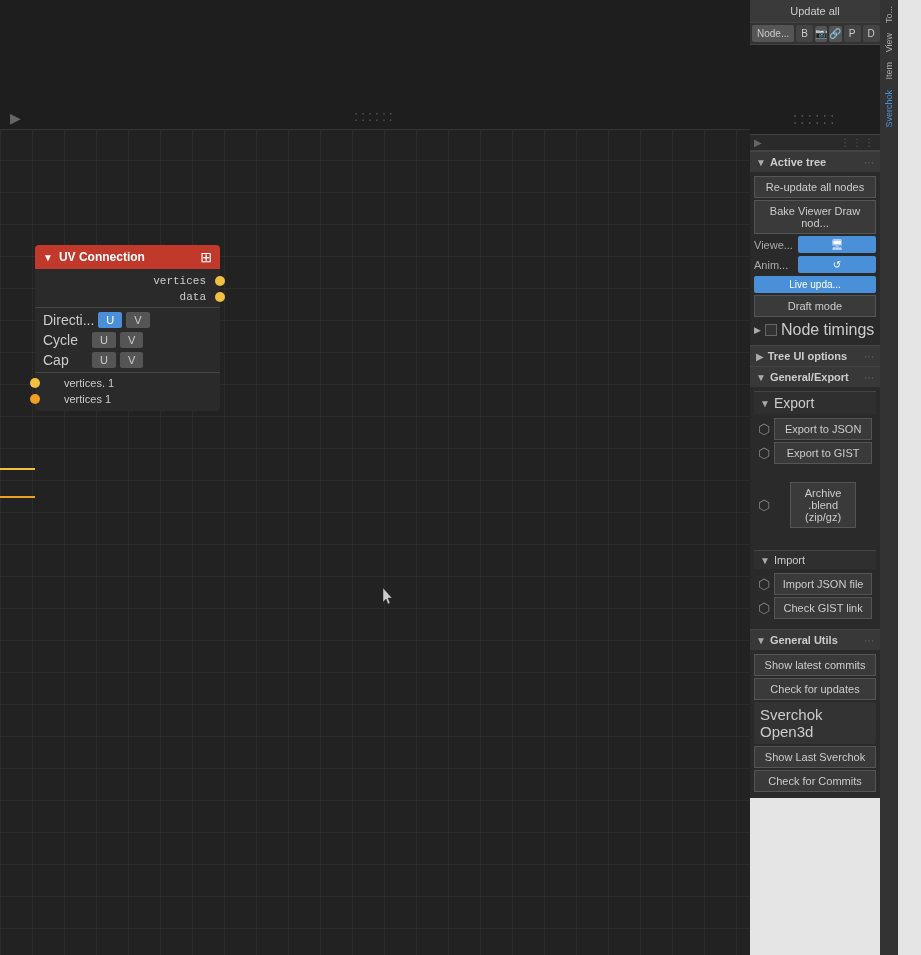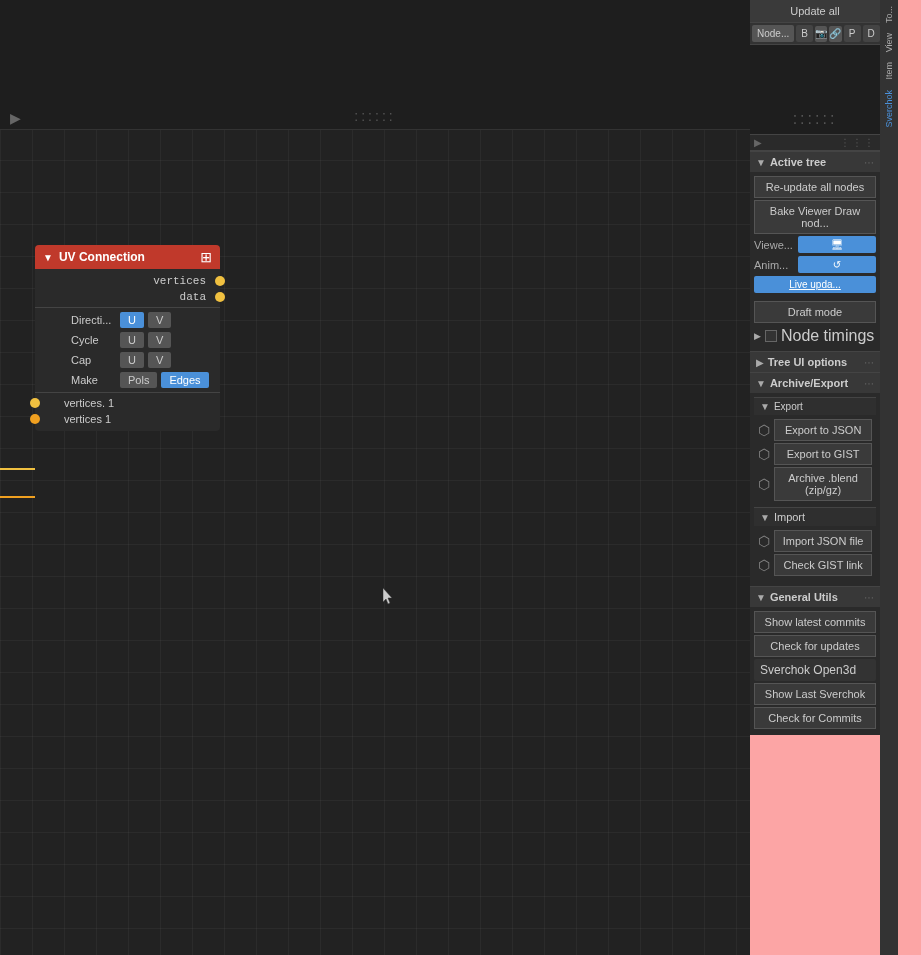--- a/index.html
+++ b/index.html
@@ -104,24 +104,23 @@
     }
 
     .node-row {
       display: flex;
       align-items: center;
       padding: 2px 8px;
       gap: 4px;
     }
 
     .row-label {
-      font-size: 11px;
+      font-size: 14px;
       color: #ccc;
       min-width: 45px;
-      margin-left: 28px;
     }
 
     .btn-uv {
       background: #555;
       color: #ccc;
       border: none;
       padding: 2px 8px;
       border-radius: 2px;
       font-size: 11px;
       cursor: pointer;
@@ -171,21 +170,21 @@
     .output-label {
       font-size: 11px;
       color: #ccc;
       margin-left: 21px;
     }
 
     
     .right-panel {
       width: 171px;
       height: 955px;
-      background: #fca5a5;
+      background: #e5e5e5;
       display: flex;
       flex-direction: row;
       flex-shrink: 0;
     }
 
     .panel-main {
       width: 130px;
       height: 955px;
       overflow-y: auto;
       overflow-x: hidden;
@@ -468,25 +467,20 @@
         <button class="btn-uv">U</button>
         <button class="btn-uv">V</button>
       </div>
 
       <div class="node-row">
         <span class="row-label">Cap</span>
         <button class="btn-uv">U</button>
         <button class="btn-uv">V</button>
       </div>
 
-      <div class="node-row">
-        <span class="row-label">Make</span>
-        <button class="btn-pols">Pols</button>
-        <button class="btn-edges">Edges</button>
-      </div>
 
       <hr class="node-divider">
 
       <div class="node-output-row">
         <span class="output-dot-yellow"></span>
         <span class="output-label">vertices. 1</span>
       </div>
 
       <div class="node-output-row">
         <span class="output-dot-yellow" style="background:#f0a020;"></span>
@@ -543,61 +537,61 @@
 
       <div class="prop-row">
         <span class="prop-label">Viewe...</span>
         <button class="prop-value-btn">🖥</button>
       </div>
       <div class="prop-row">
         <span class="prop-label">Anim...</span>
         <button class="prop-value-btn">↺</button>
       </div>
 
-      <button class="live-upd-btn" style="width:100%; margin-bottom:8px;text-decoration:underline;">Live upda...</button>
+      <button class="live-upd-btn" style="width:100%; margin-bottom:2px;">Live upda...</button>
       <button class="panel-btn">Draft mode</button>
 
       <div class="node-timings-row">
         <span class="arrow-right">▶</span>
         <span class="checkbox-fake"></span>
         <span style="font-size:16px; color:#ccc;">Node timings</span>
       </div>
     </div>
 
     
     <div class="section-header">
       <span class="section-arrow">▶</span>
       <span class="section-title">Tree UI options</span>
       <span class="section-dots">⋯</span>
     </div>
 
     
     <div class="section-header">
       <span class="section-arrow">▼</span>
-      <span class="section-title">Archive/Export</span>
+      <span class="section-title">General/Export</span>
       <span class="section-dots">⋯</span>
     </div>
     <div class="section-content">
 
       <div class="sub-section-header">
         <span class="section-arrow">▼</span>
-        <span style="font-size:10px; color:#ccc;">Export</span>
+        <span style="font-size:14px; color:#ccc;">Export</span>
       </div>
       <div style="padding:4px;">
         <div style="display:flex; align-items:center; margin-bottom:2px;">
           <span style="color:#888; font-size:14px; margin-right:4px;">⬡</span>
           <button class="panel-btn" style="flex:1; margin:0;">Export to JSON</button>
         </div>
         <div style="display:flex; align-items:center; margin-bottom:2px;">
           <span style="color:#888; font-size:14px; margin-right:4px;">⬡</span>
           <button class="panel-btn" style="flex:1; margin:0;">Export to GIST</button>
         </div>
         <div style="display:flex; align-items:center; margin-bottom:2px;">
           <span style="color:#888; font-size:14px; margin-right:4px;">⬡</span>
-          <button class="panel-btn" style="flex:1; margin:0;">Archive .blend (zip/gz)</button>
+          <button class="panel-btn" style="flex:1; margin:16px;">Archive .blend (zip/gz)</button>
         </div>
       </div>
 
       <div class="sub-section-header">
         <span class="section-arrow">▼</span>
         <span style="font-size:11px; color:#ccc;">Import</span>
       </div>
       <div style="padding:4px;">
         <div style="display:flex; align-items:center; margin-bottom:2px;">
           <span style="color:#888; font-size:14px; margin-right:4px;">⬡</span>
@@ -614,21 +608,21 @@
     <div class="section-header">
       <span class="section-arrow">▼</span>
       <span class="section-title">General Utils</span>
       <span class="section-dots">⋯</span>
     </div>
     <div class="section-content">
       <button class="panel-btn">Show latest commits</button>
       <button class="panel-btn">Check for updates</button>
 
       <div style="background:#333; padding:4px 6px; margin-bottom:2px; border-radius:2px;">
-        <span style="font-size:12px; color:#ccc;">Sverchok Open3d</span>
+        <span style="font-size:15px; color:#ccc;">Sverchok Open3d</span>
       </div>
       <button class="panel-btn">Show Last Sverchok</button>
       <button class="panel-btn">Check for Commits</button>
     </div>
 
   </div>
 
   <div class="icon-strip">
     <span class="strip-icon">To...</span>
     <span class="strip-icon">View</span>

